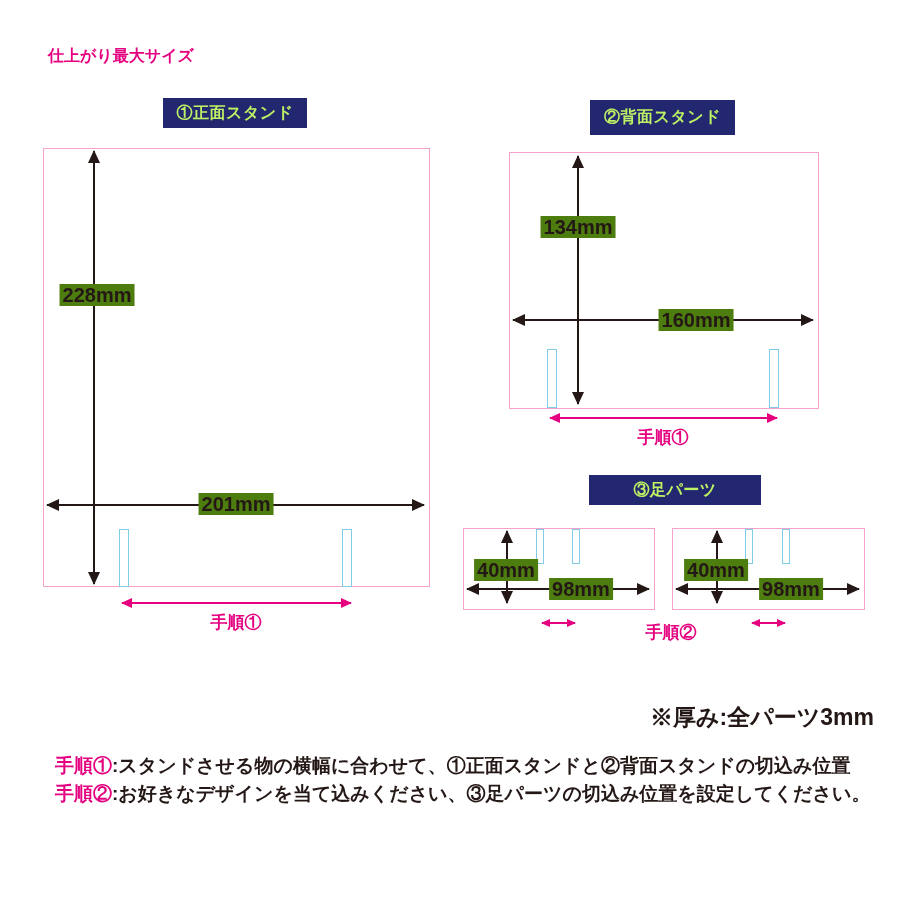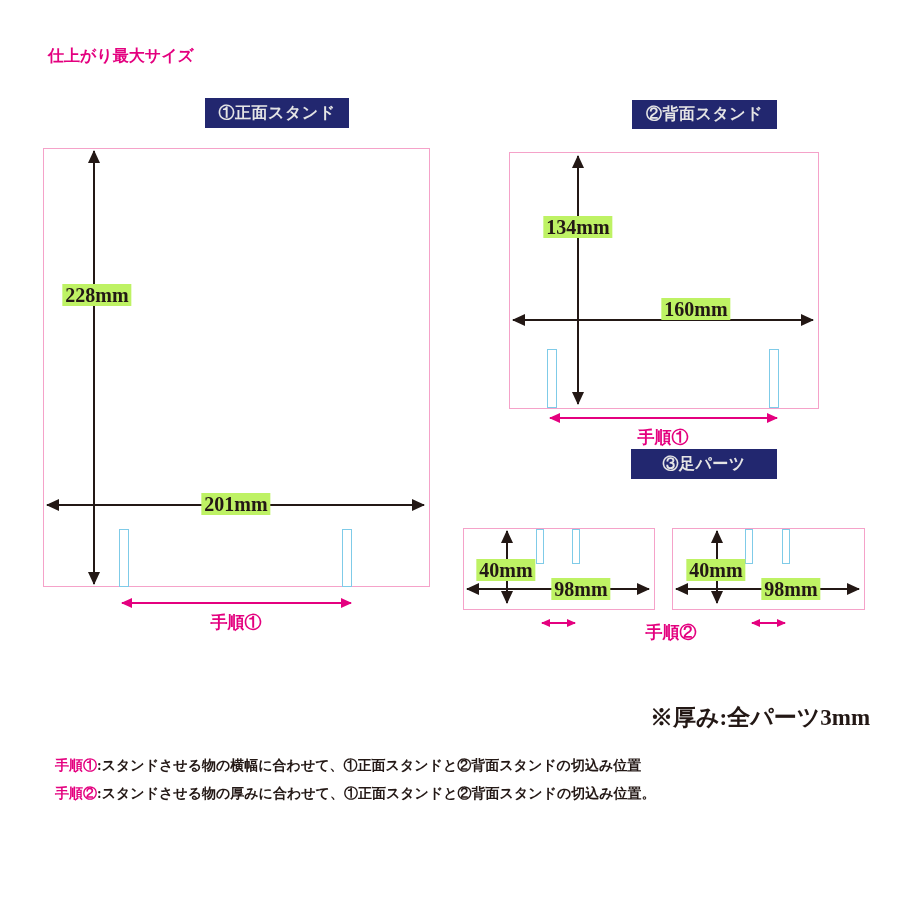--- a/index.html
+++ b/index.html
@@ -1,47 +1,47 @@
 <!DOCTYPE html>
 <html style="--accent-pink: #e4007f; --header-navy: #22276f; --panel-border-pink: #f5a2c9; --slit-cyan: #7fcbe8; --ink-black: #231815;"><head>
 <meta charset="utf-8">
 <style>
   html,body{margin:0;padding:0;background:#ffffff;}
   .canvas{
     position:relative;width:900px;height:900px;background:#fff;overflow:hidden;
-    font-family:Liberation Serif, serif;
+    font-family:Liberation Sans, sans-serif;
     --pink:var(--accent-pink,#e4007f);
     --navy:var(--header-navy,#22276f);
     --pinkline:var(--panel-border-pink,#f5a2c9);
     --cyan:var(--slit-cyan,#7fcbe8);
     --ink:var(--ink-black,#231815);
   }
   .page-title{position:absolute;left:48px;top:46px;font-size:16px;font-weight:bold;color:var(--pink);white-space:nowrap;}
-  .panel-header{position:absolute;background:var(--navy);color:#e5e5e5;font-weight:bold;font-size:16px;
-    display:flex;align-items:center;justify-content:center;letter-spacing:.5px;white-space:nowrap;z-index:2;margin-left:42px;}
+  .panel-header{position:absolute;background:var(--navy);color:#bef264;font-weight:bold;font-size:16px;
+    display:flex;align-items:center;justify-content:center;letter-spacing:.5px;white-space:nowrap;z-index:2;}
   .panel-rect{position:absolute;border:1.5px solid var(--pinkline);background:#fff;z-index:1;}
   .slit{position:absolute;border:1.5px solid var(--cyan);background:#fff;z-index:3;}
   .arrow-h,.arrow-v{--c:var(--ink);--hw:6px;--len:13px;}
   .arrow-h{position:absolute;height:2px;background:var(--c);z-index:2;}
   .arrow-h::before{content:"";position:absolute;left:-1px;top:1px;transform:translateY(-50%);width:0;height:0;
     border-top:var(--hw) solid transparent;border-bottom:var(--hw) solid transparent;border-right:var(--len) solid var(--c);}
   .arrow-h::after{content:"";position:absolute;right:-1px;top:1px;transform:translateY(-50%);width:0;height:0;
     border-top:var(--hw) solid transparent;border-bottom:var(--hw) solid transparent;border-left:var(--len) solid var(--c);}
   .arrow-v{position:absolute;width:2px;background:var(--c);z-index:2;}
   .arrow-v::before{content:"";position:absolute;top:-1px;left:1px;transform:translateX(-50%);width:0;height:0;
     border-left:var(--hw) solid transparent;border-right:var(--hw) solid transparent;border-bottom:var(--len) solid var(--c);}
   .arrow-v::after{content:"";position:absolute;bottom:-1px;left:1px;transform:translateX(-50%);width:0;height:0;
     border-left:var(--hw) solid transparent;border-right:var(--hw) solid transparent;border-top:var(--len) solid var(--c);}
   .pink{--c:var(--pink);--hw:5px;--len:11px;}
   .mini{--hw:4px;--len:9px;}
-  .dim{position:absolute;transform:translateX(-50%);background:#bef264;padding:0 3px;font-size:20px;line-height:22px;
+  .dim{position:absolute;transform:translateX(-50%);background:#4d7c0f;padding:0 3px;font-size:20px;line-height:22px;
     font-weight:bold;color:var(--ink);white-space:nowrap;z-index:4;}
   .step{position:absolute;transform:translateX(-50%);color:var(--pink);font-weight:bold;font-size:17px;white-space:nowrap;z-index:4;}
   .note{position:absolute;left:650px;top:702px;font-size:23px;font-weight:bold;color:var(--ink);white-space:nowrap;}
-  .instructions{position:absolute;left:55px;top:752px;font-size:14px;font-weight:bold;color:var(--ink);line-height:27.5px;}
+  .instructions{position:absolute;left:55px;top:752px;font-size:19px;font-weight:bold;color:var(--ink);line-height:27.5px;}
   .instructions .lbl{color:var(--pink);}
   .instructions .indent{padding-left:67px;}
 </style>
 </head>
 <body>
 
 <div class="canvas">
 
   <div class="page-title">仕上がり最大サイズ</div>
 
@@ -49,32 +49,32 @@
   <div class="panel-rect" style="left:43px;top:148px;width:385px;height:437px"></div>
   <div class="arrow-v" style="left:93px;top:151px;height:433px"></div>
   <div class="arrow-h" style="left:47px;top:504px;width:377px"></div>
   <div class="dim" style="left:97px;top:284px">228mm</div>
   <div class="dim" style="left:236px;top:493px">201mm</div>
   <div class="slit" style="left:119px;top:529px;width:8px;height:56px"></div>
   <div class="slit" style="left:342px;top:529px;width:8px;height:56px"></div>
   <div class="arrow-h pink" style="left:122px;top:602px;width:229px"></div>
   <div class="step" style="left:236px;top:611px">手順①</div>
 
-  <div class="panel-header" style="left:590px;top:100px;width:145px;height:29px">②背面スタンド</div>
+  <div class="panel-header" style="left:590px;top:100px;width:145px;height:35px">②背面スタンド</div>
   <div class="panel-rect" style="left:509px;top:152px;width:308px;height:255px"></div>
   <div class="arrow-v" style="left:577px;top:156px;height:248px"></div>
   <div class="arrow-h" style="left:513px;top:319px;width:300px"></div>
   <div class="dim" style="left:578px;top:216px">134mm</div>
-  <div class="dim" style="left:696px;top:298px">160mm</div>
+  <div class="dim" style="left:696px;top:309px">160mm</div>
   <div class="slit" style="left:547px;top:349px;width:8px;height:57px"></div>
   <div class="slit" style="left:769px;top:349px;width:8px;height:57px"></div>
   <div class="arrow-h pink" style="left:550px;top:417px;width:227px"></div>
   <div class="step" style="left:663px;top:426px">手順①</div>
 
-  <div class="panel-header" style="left:589px;top:449px;width:146px;height:30px">③足パーツ</div>
+  <div class="panel-header" style="left:589px;top:475px;width:172px;height:30px">③足パーツ</div>
 
   <div class="panel-rect" style="left:463px;top:528px;width:190px;height:80px"></div>
   <div class="arrow-v" style="left:506px;top:531px;height:72px"></div>
   <div class="arrow-h" style="left:467px;top:588px;width:182px"></div>
   <div class="dim" style="left:506px;top:559px">40mm</div>
   <div class="dim" style="left:581px;top:578px">98mm</div>
   <div class="slit" style="left:536px;top:529px;width:6px;height:33px"></div>
   <div class="slit" style="left:572px;top:529px;width:6px;height:33px"></div>
   <div class="arrow-h pink mini" style="left:542px;top:622px;width:33px"></div>
 
@@ -86,16 +86,16 @@
   <div class="slit" style="left:745px;top:529px;width:6px;height:33px"></div>
   <div class="slit" style="left:782px;top:529px;width:6px;height:33px"></div>
   <div class="arrow-h pink mini" style="left:752px;top:622px;width:33px"></div>
 
   <div class="step" style="left:671px;top:621px">手順②</div>
 
   <div class="note">※厚み:全パーツ3mm</div>
 
   <div class="instructions">
     <div><span class="lbl">手順①</span><span>:スタンドさせる物の横幅に合わせて、①正面スタンドと②背面スタンドの切込み位置</span></div>
-    <div><span class="lbl">手順②</span><span>:スタンドさせる物の厚みに合わせて、①正面スタンドと②背面スタンドの切込み位置。</span></div>
+    <div><span class="lbl">手順②</span><span>:お好きなデザインを当て込みください、③足パーツの切込み位置を設定してください。</span></div>
   </div>
 
 </div>
 
 </body></html>

